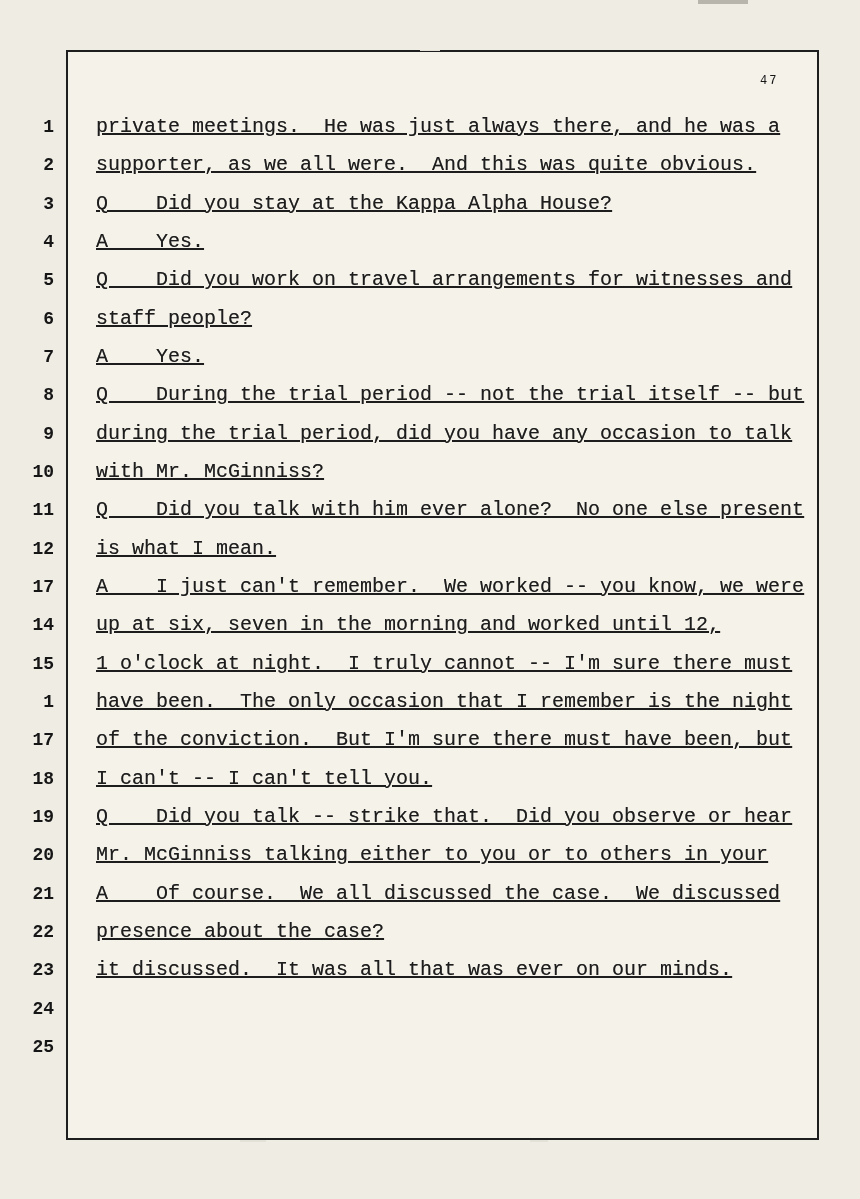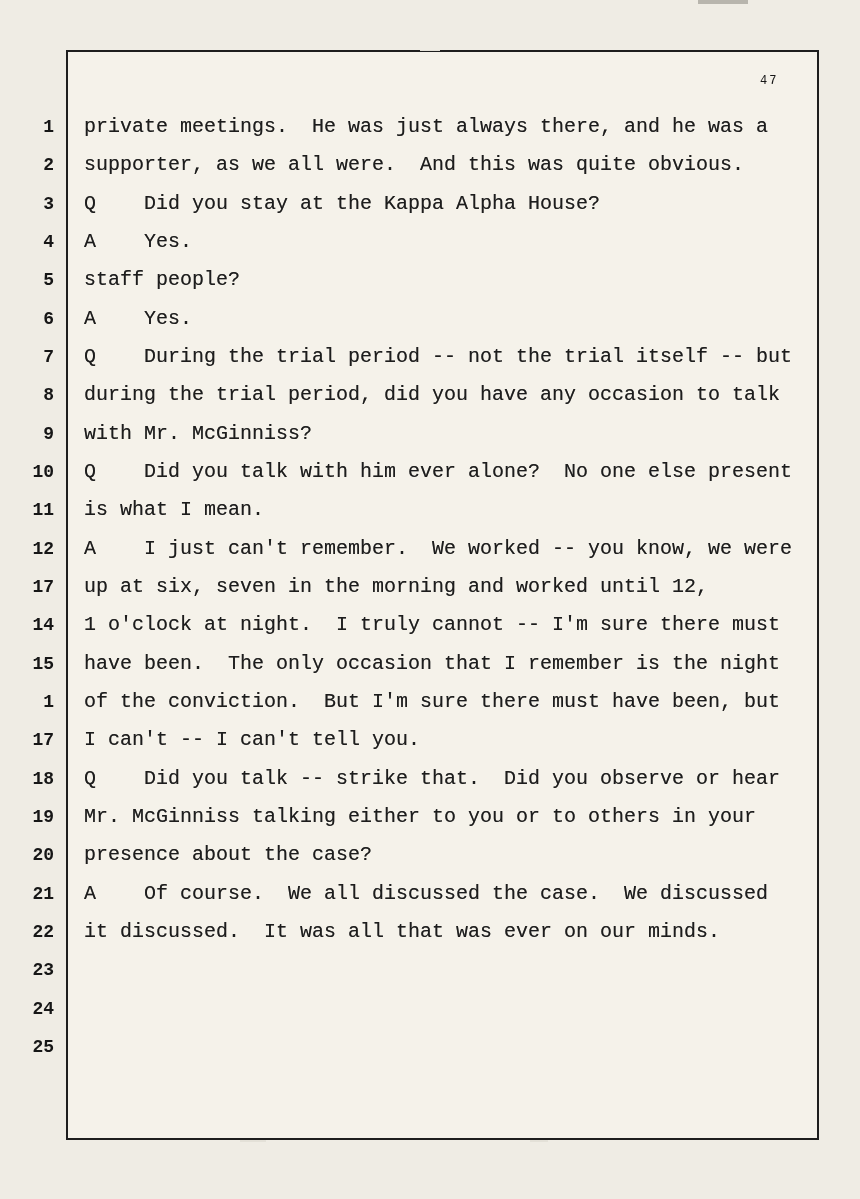--- a/index.html
+++ b/index.html
@@ -71,25 +71,26 @@
 
   .lines-col {
     position: absolute;
     left: 68px;
     top: 108px;
     width: 748px;
   }
   .text-row {
     height: 38.33px;
     line-height: 38.33px;
-    padding-left: 16px;
+    padding-left: 28px;
     font-size: 20px;
     color: #1d1d1d;
     white-space: pre;
     text-shadow: 0 0 0.5px rgba(20,20,20,0.55);
+    text-decoration: underline;
   }
 </style>
 </head>
 <body>
 
 <div class="scan-artifact"></div>
 
 <div class="page-frame"></div>
 <div class="border-break break-bottom-1"></div>
 <div class="border-break break-bottom-2"></div>
@@ -122,31 +123,32 @@
     <div class="num-row">22</div>
     <div class="num-row">23</div>
     <div class="num-row">24</div>
     <div class="num-row">25</div>
   </div>
 <div class="lines-col" id="lines-col">
     <div class="text-row">private meetings.  He was just always there, and he was a</div>
     <div class="text-row">supporter, as we all were.  And this was quite obvious.</div>
     <div class="text-row">Q    Did you stay at the Kappa Alpha House?</div>
     <div class="text-row">A    Yes.</div>
+    <div class="text-row">Q    Did you work on travel arrangements for witnesses and</div>
     <div class="text-row">staff people?</div>
     <div class="text-row">A    Yes.</div>
     <div class="text-row">Q    During the trial period -- not the trial itself -- but</div>
     <div class="text-row">during the trial period, did you have any occasion to talk</div>
     <div class="text-row">with Mr. McGinniss?</div>
     <div class="text-row">Q    Did you talk with him ever alone?  No one else present</div>
     <div class="text-row">is what I mean.</div>
     <div class="text-row">A    I just can't remember.  We worked -- you know, we were</div>
     <div class="text-row">up at six, seven in the morning and worked until 12,</div>
     <div class="text-row">1 o'clock at night.  I truly cannot -- I'm sure there must</div>
     <div class="text-row">have been.  The only occasion that I remember is the night</div>
     <div class="text-row">of the conviction.  But I'm sure there must have been, but</div>
     <div class="text-row">I can't -- I can't tell you.</div>
     <div class="text-row">Q    Did you talk -- strike that.  Did you observe or hear</div>
     <div class="text-row">Mr. McGinniss talking either to you or to others in your</div>
+    <div class="text-row">A    Of course.  We all discussed the case.  We discussed</div>
     <div class="text-row">presence about the case?</div>
-    <div class="text-row">A    Of course.  We all discussed the case.  We discussed</div>
     <div class="text-row">it discussed.  It was all that was ever on our minds.</div>
   </div>
 
 </body></html>

